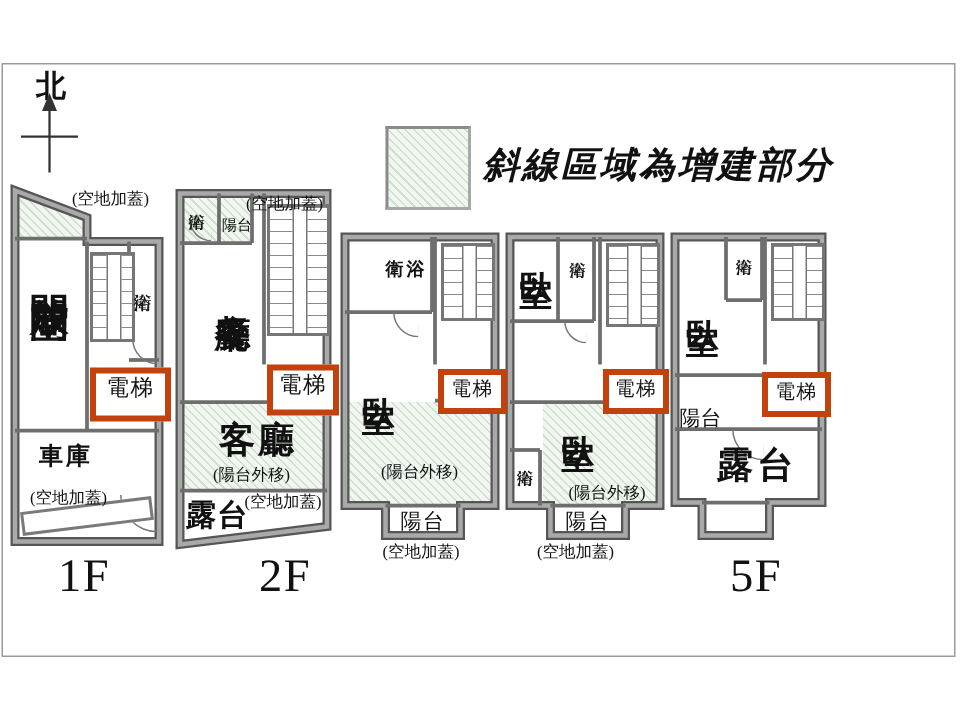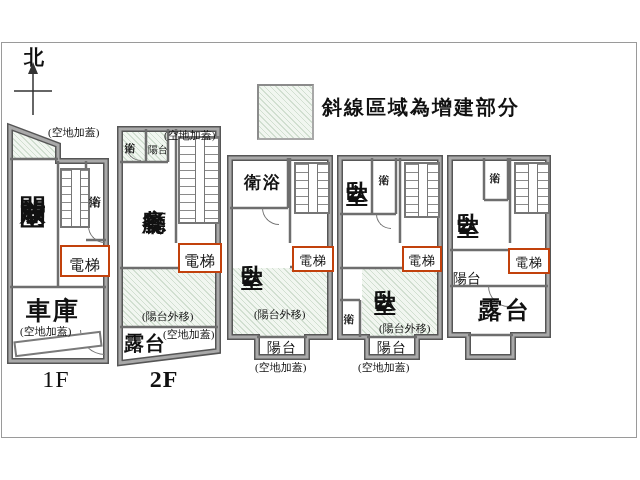--- a/index.html
+++ b/index.html
@@ -5,37 +5,37 @@
   html,body{margin:0;padding:0;background:#fff;}
   .canvas{position:relative;width:640px;height:480px;background:#ffffff;overflow:hidden;
           font-family:"Liberation Serif", serif;color:#111;}
   .frame{position:absolute;left:1px;top:42px;width:634px;height:394px;border:1px solid #9a9a9a;}
   .abs{position:absolute;}
   .vert{writing-mode:vertical-rl;text-orientation:upright;}
   .note{font-size:11px;letter-spacing:0px;white-space:nowrap;}
   .room-lg{font-size:26px;line-height:1.05;letter-spacing:2px;font-weight:600;}
   .room-md{font-size:22px;line-height:1.05;letter-spacing:1px;font-weight:600;}
   .room-sm{font-size:12px;line-height:1.0;}
-  .floor-label{font-size:24px;letter-spacing:1px;text-align:center;width:56px;}
+  .floor-label{font-size:31px;letter-spacing:1px;text-align:center;width:56px;}
   .hatch{background-color:#f1f6f0;
          background-image:repeating-linear-gradient(45deg, rgba(150,180,150,.35) 0 1px, transparent 1px 4px);}
   .stairs{border:2px solid #767676;background-color:#fff;
           background-image:repeating-linear-gradient(180deg,#8a8a8a 0 1px,transparent 1px 8px);}
   .stairs .rails{position:absolute;top:0;bottom:0;left:50%;width:8px;margin-left:-4px;
           border-left:1px solid #777;border-right:1px solid #777;background:#fff;}
-  .lift{border:2px solid #c2410c;background:#fff;display:flex;align-items:flex-end;justify-content:center;
+  .lift{border:4px solid #c2410c;background:#fff;display:flex;align-items:flex-start;justify-content:center;
         font-size:15px;letter-spacing:1px;white-space:nowrap;}
   .lift.small{font-size:13px;}
   .balc-label{display:flex;align-items:center;justify-content:center;font-size:14px;letter-spacing:1px;}
   .door{border-left:1px solid #777;border-bottom:1px solid #777;border-radius:0 0 0 100%;}
   .car{border:2px solid #7a7a7a;background:#fff;transform:rotate(-7deg);}
   .watermark{font-size:54px;font-weight:bold;letter-spacing:6px;white-space:nowrap;
              color:rgba(110,141,138,.62);z-index:30;}
   .legend-swatch{border:2px solid #a8a8a8;border-left-color:#8b8b8b;border-top-color:#8b8b8b;}
-  .legend-text{font-size:20px;font-weight:600;letter-spacing:2px;white-space:nowrap;}
+  .legend-text{font-size:24px;font-weight:600;letter-spacing:2px;white-space:nowrap;font-style:italic;}
   .compass-label{font-size:20px;font-weight:bold;font-family:"Liberation Sans",sans-serif;}
   svg.walls{position:absolute;left:0;top:0;z-index:5;}
   .txt{z-index:20;}
   .hatchlayer{z-index:1;}
   .boxlayer{z-index:10;}
 </style>
 </head>
 <body>
 
 <div class="canvas">
@@ -154,46 +154,48 @@
   <div class="abs door boxlayer" style="left:126px;top:146px;width:14px;height:14px;"></div>
   <div class="abs door boxlayer" style="left:262px;top:208px;width:16px;height:16px;"></div>
   <div class="abs door boxlayer" style="left:376px;top:214px;width:14px;height:14px;"></div>
   <div class="abs door boxlayer" style="left:488px;top:286px;width:20px;height:20px;"></div>
 
   <div class="abs car boxlayer" style="left:14px;top:336px;width:84px;height:12px;"></div>
 
   <div class="abs note txt" style="left:48px;top:125px;">(空地加蓋)</div>
   <div class="abs room-lg vert txt" style="left:19px;top:176px;">開放空間</div>
   <div class="abs room-sm vert txt" style="left:89px;top:186px;">衛浴</div>
-  <div class="abs txt" style="left:26px;top:294px;font-size:25px;font-weight:600;letter-spacing:2px;">車庫</div>
+  <div class="abs txt" style="left:26px;top:294px;font-size:16px;font-weight:600;letter-spacing:2px;">車庫</div>
   <div class="abs note txt" style="left:20px;top:324px;">(空地加蓋)</div>
   <div class="abs floor-label txt" style="left:28px;top:366px;">1F</div>
 
   <div class="abs room-sm vert txt" style="left:124px;top:134px;font-size:11px;">衛浴</div>
   <div class="abs txt" style="left:148px;top:143px;font-size:10px;">陽台</div>
   <div class="abs note txt" style="left:164px;top:128px;">(空地加蓋)</div>
   <div class="abs vert txt" style="left:138px;top:190px;font-size:24px;font-weight:600;">餐廳</div>
+  <div class="abs txt" style="left:146px;top:277px;font-size:24px;font-weight:600;letter-spacing:2px;">客廳</div>
   <div class="abs note txt" style="left:142px;top:309px;">(陽台外移)</div>
   <div class="abs txt" style="left:124px;top:330px;font-size:20px;font-weight:600;letter-spacing:1px;">露台</div>
   <div class="abs note txt" style="left:163px;top:327px;">(空地加蓋)</div>
-  <div class="abs floor-label txt" style="left:136px;top:366px;font-weight:bold;">2F</div>
-
-  <div class="abs txt" style="left:244px;top:171px;font-size:17px;font-weight:600;letter-spacing:2px;">衛浴</div>
+  <div class="abs floor-label txt" style="left:162px;top:366px;">2F</div>
+
+  <div class="abs txt" style="left:257px;top:171px;font-size:12px;font-weight:600;letter-spacing:2px;">衛浴</div>
   <div class="abs room-md vert txt" style="left:241px;top:248px;">臥室</div>
   <div class="abs note txt" style="left:254px;top:307px;">(陽台外移)</div>
   <div class="abs balc-label txt" style="left:258px;top:340px;width:48px;height:16px;">陽台</div>
   <div class="abs note txt" style="left:255px;top:360px;">(空地加蓋)</div>
 
   <div class="abs room-md vert txt" style="left:346px;top:164px;">臥室</div>
   <div class="abs room-sm vert txt" style="left:378px;top:166px;font-size:11px;">衛浴</div>
   <div class="abs room-md vert txt" style="left:374px;top:273px;">臥室</div>
   <div class="abs room-sm vert txt" style="left:343px;top:305px;font-size:11px;">衛浴</div>
   <div class="abs note txt" style="left:379px;top:321px;">(陽台外移)</div>
   <div class="abs balc-label txt" style="left:368px;top:340px;width:48px;height:16px;">陽台</div>
   <div class="abs note txt" style="left:358px;top:360px;">(空地加蓋)</div>
 
   <div class="abs room-md vert txt" style="left:457px;top:196px;">臥室</div>
   <div class="abs room-sm vert txt" style="left:489px;top:164px;font-size:11px;">衛浴</div>
   <div class="abs txt" style="left:453px;top:270px;font-size:14px;">陽台</div>
   <div class="abs txt" style="left:478px;top:294px;font-size:24px;font-weight:600;letter-spacing:3px;">露台</div>
+  <div class="abs floor-label txt" style="left:476px;top:366px;">5F</div>
 
 
 </div>
 
 </body></html>

